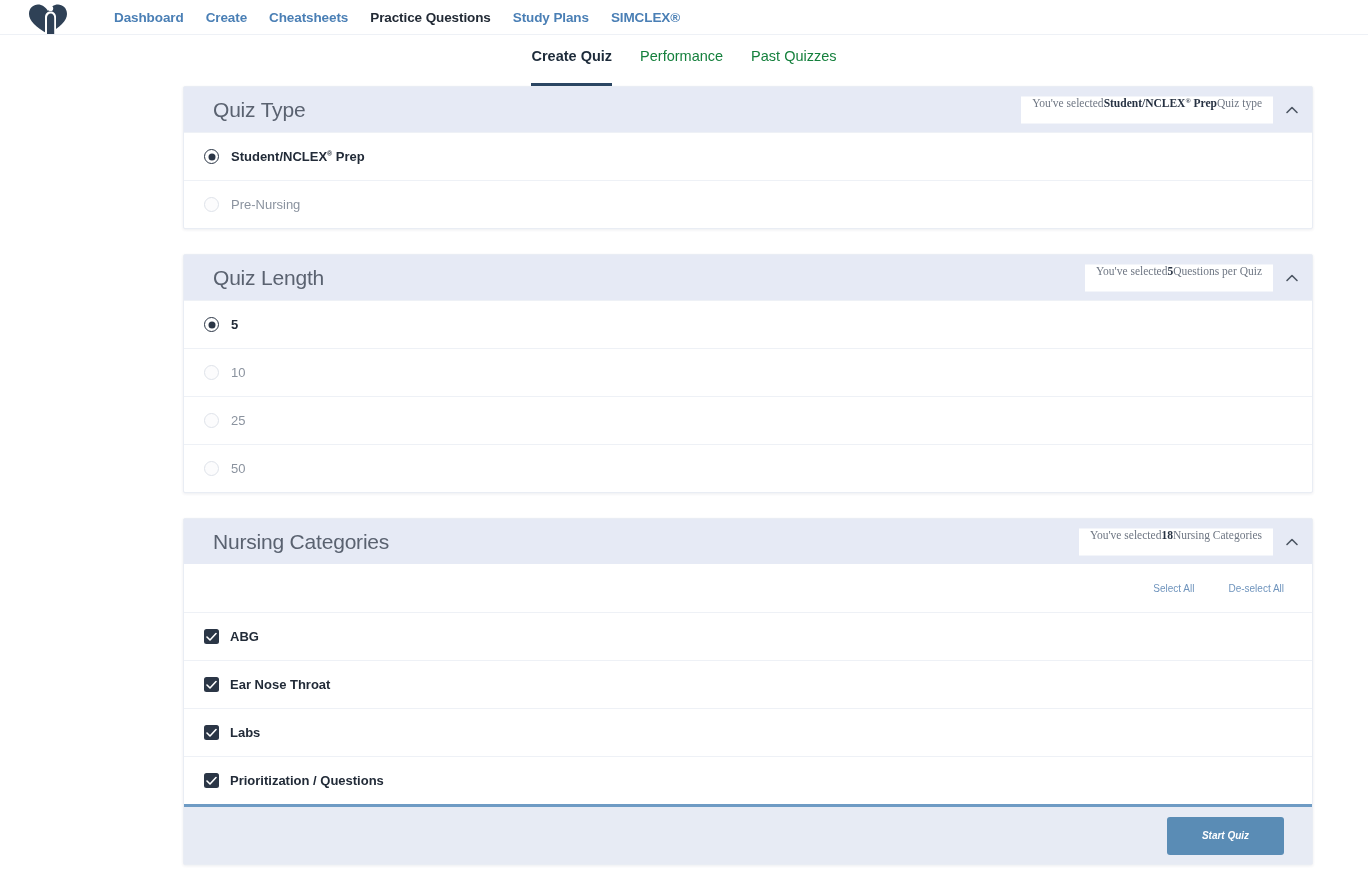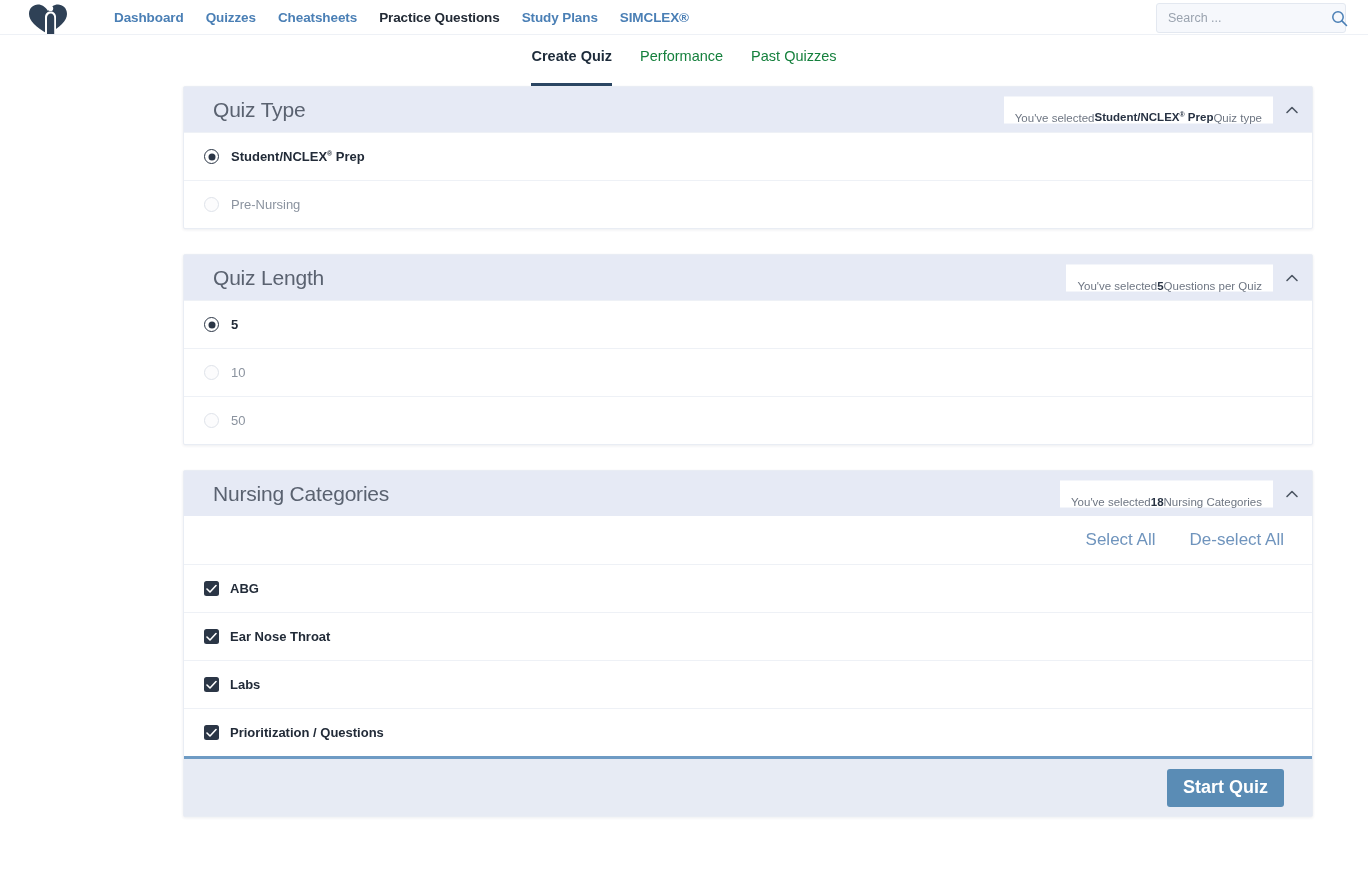--- a/index.html
+++ b/index.html
@@ -128,26 +128,27 @@
     letter-spacing: -0.2px;
   }
   .pill {
     position: absolute;
     right: 39px;
     top: 50%;
     transform: translateY(-50%);
     background: #ffffff;
     height: 27px;
     display: flex;
-    align-items: flex-end;
+    align-items: flex-start;
     padding: 0 11px;
     font-size: 11.5px;
     color: #6e7683;
     white-space: nowrap;
     cursor: pointer;
+    font-family: Liberation Serif, serif;
   }
   .pill b { color: #273243; font-weight: bold; }
   .pill sup { font-size: 7px; vertical-align: super; }
   .chev {
     position: absolute;
     right: 13px;
     top: 50%;
     transform: translateY(-50%);
     cursor: pointer;
     display: block;
@@ -198,78 +199,72 @@
 
   .tools-row {
     height: 48px;
     display: flex;
     align-items: center;
     justify-content: flex-end;
     padding-right: 28px;
     gap: 34px;
   }
   .tool-link {
-    font-size: 17px;
+    font-size: 10px;
     color: #6f94bd;
     cursor: pointer;
     text-decoration: none;
   }
 
   .card-foot {
     background: #e7ebf4;
     border-top: 3px solid #6e9bc4;
     height: 60px;
     display: flex;
     align-items: center;
     justify-content: flex-end;
     padding-right: 28px;
   }
   .start-btn {
     background: #5a8cb5;
     color: #ffffff;
     border: none;
     border-radius: 3px;
     font-family: "Liberation Sans", sans-serif;
-    font-size: 18px;
+    font-size: 10px;
     font-weight: bold;
     width: 117px;
     height: 38px;
     cursor: pointer;
+    font-style: italic;
   }
 </style>
 </head>
 <body>
 
 <div class="topnav">
 
   <div class="logo-wrap">
     <svg class="logo-svg" width="46" height="34" viewBox="0 0 46 34">
       <path d="M22 33 C10 26 3 20 3 13 C3 7 7.5 3.5 12 3.5 C16 3.5 19.5 6 22 10 C24.5 6 28 3.5 32 3.5 C36.5 3.5 41 7 41 13 C41 20 34 26 22 33 Z" fill="#2f4156"></path>
       <path d="M19 33 L19 16 C19 12.5 21.5 10.5 24.5 10.5 C27.5 10.5 30 12.5 30 16 L30 33 Z" fill="#ffffff"></path>
       <path d="M21 33 L21 17 C21 14.2 22.8 12.6 24.7 12.6 C26.6 12.6 28.2 14.2 28.2 17 L28.2 33 Z" fill="#2f4156"></path>
       <circle cx="24.6" cy="7.4" r="2.6" fill="#ffffff"></circle>
     </svg>
   </div>
 
   <div class="nav-links">
     <a class="nav-link" href="#">Dashboard</a>
-    <a class="nav-link" href="#">Quizzes</a>
+    <a class="nav-link" href="#">Create</a>
     <a class="nav-link" href="#">Cheatsheets</a>
     <a class="nav-link active" href="#">Practice Questions</a>
     <a class="nav-link" href="#">Study Plans</a>
     <a class="nav-link" href="#">SIMCLEX®</a>
   </div>
 
-  <div class="search-box">
-    <input class="search-input" type="text" placeholder="Search ..." style="">
-    <svg class="search-icon" width="17" height="17" viewBox="0 0 17 17">
-      <circle cx="7" cy="7" r="5.2" fill="none" stroke="#4a7fb5" stroke-width="1.5"></circle>
-      <line x1="10.9" y1="10.9" x2="15.5" y2="15.5" stroke="#4a7fb5" stroke-width="1.6" stroke-linecap="round"></line>
-    </svg>
-  </div>
 </div>
 
 <div class="tabs">
   <div class="tab active">Create Quiz</div>
   <div class="tab">Performance</div>
   <div class="tab">Past Quizzes</div>
 </div>
 
 <div class="content">
 
@@ -312,20 +307,24 @@
     <div class="row">
       <span class="radio on"></span>
       <span class="opt-label sel">5</span>
     </div>
     <div class="row">
       <span class="radio off"></span>
       <span class="opt-label">10</span>
     </div>
     <div class="row">
       <span class="radio off"></span>
+      <span class="opt-label">25</span>
+    </div>
+    <div class="row">
+      <span class="radio off"></span>
       <span class="opt-label">50</span>
     </div>
   </div>
 
   <div class="card">
     <div class="card-head">
       <div class="card-title">Nursing Categories</div>
       <div class="pill">
         <span>You've selected </span>
           <b>18</b>

